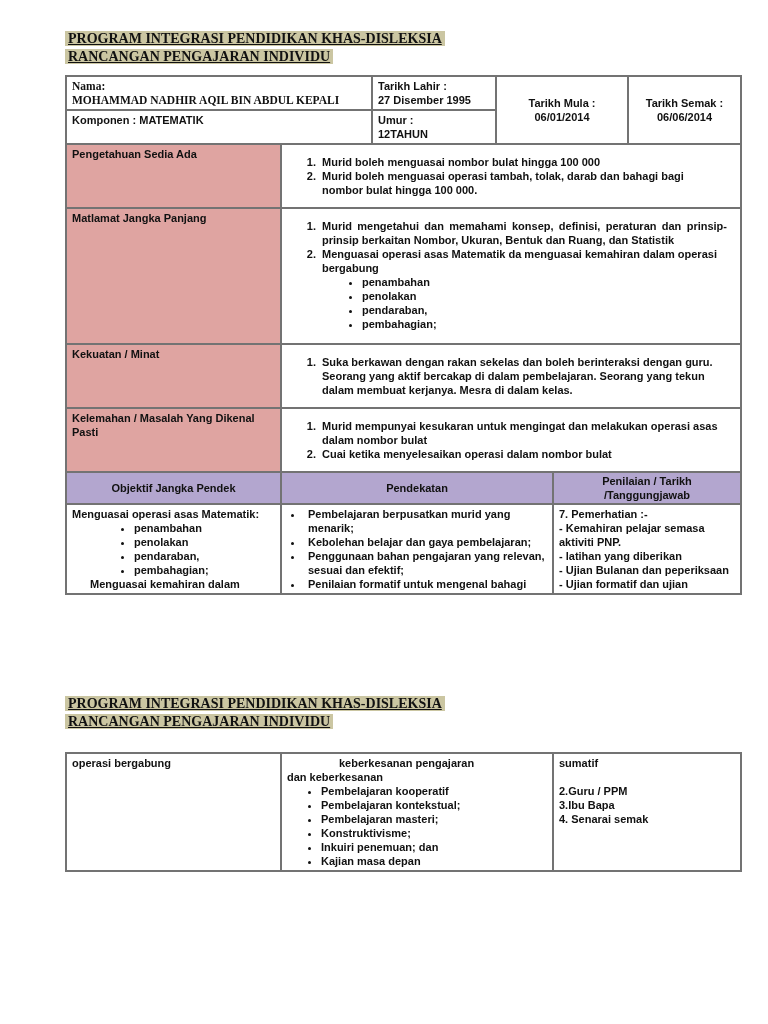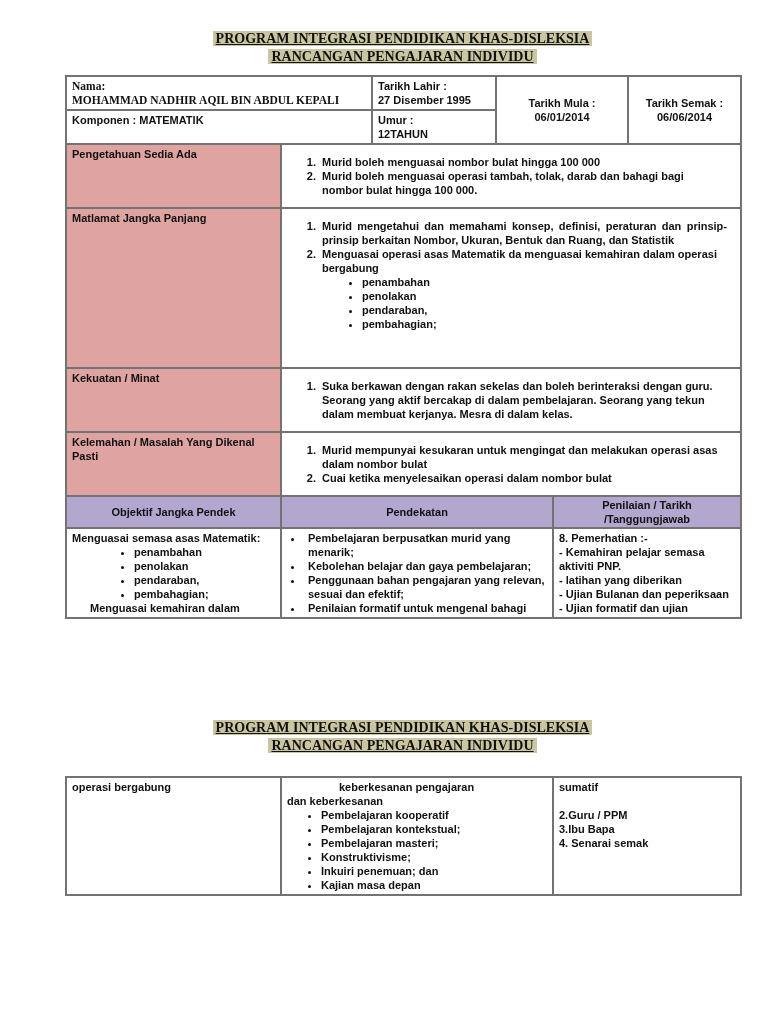--- a/index.html
+++ b/index.html
@@ -15,21 +15,20 @@
     color: #111111;
     -webkit-font-smoothing: antialiased;
   }
   .sheet {
     padding: 30px 28px 0 65px;
     box-sizing: border-box;
     width: 768px;
   }
   
   .doc-title {
-    text-align: center;
     font-family: "Liberation Serif", serif;
     font-weight: bold;
     font-size: 14px;
     line-height: 18px;
     margin-bottom: 9px;
     width: 675px;
   }
   .doc-title .hl {
     background: #cbc6a2;
     text-decoration: underline;
@@ -128,21 +127,21 @@
     <tr style="height:43px">
       <td class="pink">Pengetahuan Sedia Ada</td>
       <td colspan="5">
         <ol class="numlist">
           <li>Murid boleh menguasai nombor bulat hingga 100 000</li>
           <li>Murid boleh menguasai operasi tambah, tolak, darab dan bahagi bagi nombor bulat hingga 100 000.</li>
         </ol>
       </td>
     </tr>
 
-    <tr style="height:160px">
+    <tr style="height:136px">
       <td class="pink">Matlamat Jangka Panjang</td>
       <td colspan="5">
         <ol class="numlist">
           <li class="just">Murid mengetahui dan memahami konsep, definisi, peraturan dan prinsip-prinsip  berkaitan  Nombor, Ukuran, Bentuk dan Ruang, dan Statistik</li>
           <li>
             <span>Menguasai operasi asas Matematik da menguasai kemahiran dalam operasi bergabung</span>
             <ul class="bullets">
               <li>penambahan</li>
               <li>penolakan</li>
               <li>pendaraban,</li>
@@ -174,38 +173,38 @@
 
     <tr style="height:28px">
       <td class="purple">Objektif Jangka Pendek</td>
       <td colspan="3" class="purple">Pendekatan</td>
       <td colspan="2" class="purple prelines">Penilaian / Tarikh
 /Tanggungjawab</td>
     </tr>
 
     <tr style="height:88px">
       <td>
-        <div>Menguasai semasa asas Matematik:</div>
+        <div>Menguasai operasi asas Matematik:</div>
         <ul class="bullets deep">
           <li>penambahan</li>
           <li>penolakan</li>
           <li>pendaraban,</li>
           <li>pembahagian;</li>
         </ul>
         <div class="indent-18">Menguasai kemahiran dalam</div>
       </td>
       <td colspan="3">
         <ul class="bullets tight">
           <li>Pembelajaran berpusatkan murid yang menarik;</li>
           <li>Kebolehan belajar dan gaya pembelajaran;</li>
           <li>Penggunaan bahan pengajaran yang relevan, sesuai dan efektif;</li>
           <li>Penilaian formatif untuk mengenal bahagi</li>
         </ul>
       </td>
-      <td colspan="2" class="prelines">8.  Pemerhatian  :-
+      <td colspan="2" class="prelines">7.  Pemerhatian  :-
 - Kemahiran pelajar semasa aktiviti PNP.
 - latihan yang diberikan
 - Ujian Bulanan dan peperiksaan
 - Ujian formatif dan ujian</td>
     </tr>
   </tbody>
     </table>
 
   <div class="spacer-gap"></div>
 

